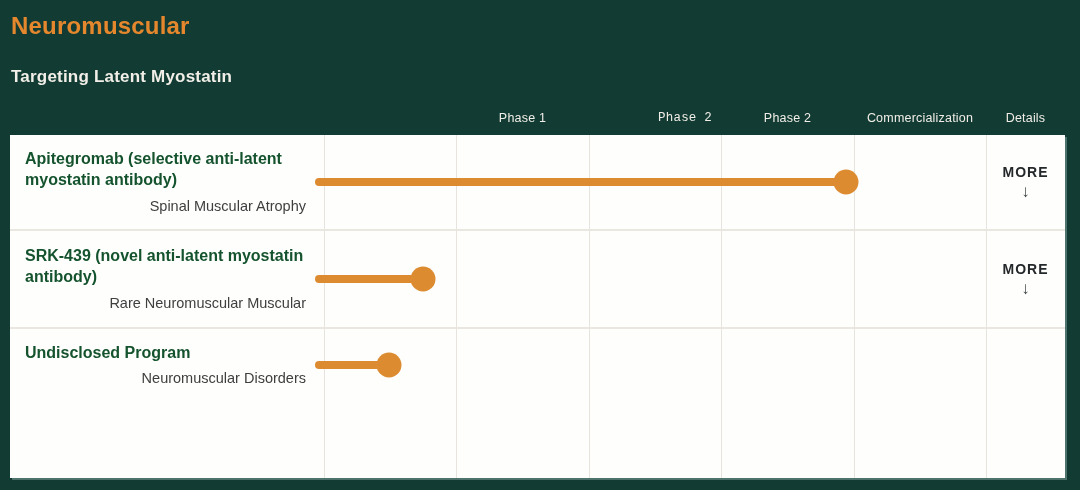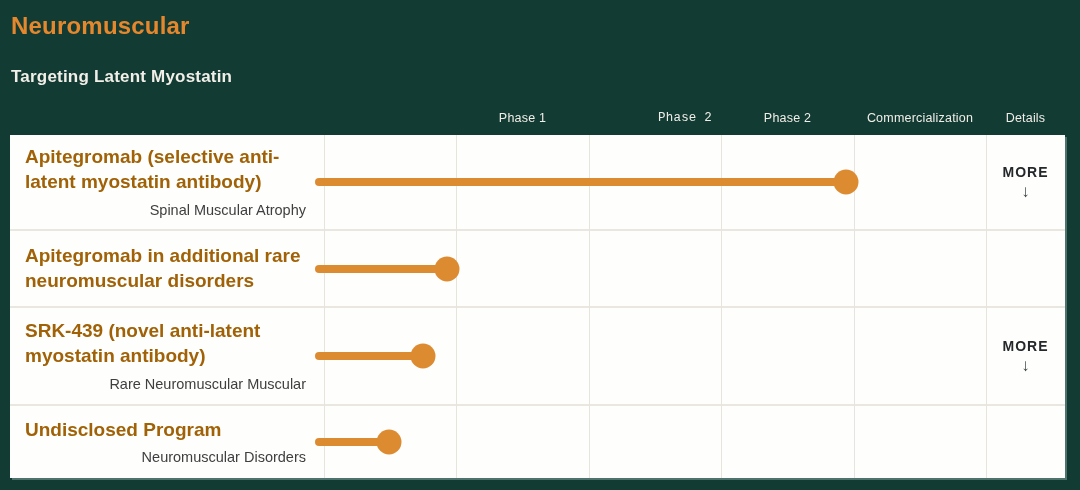--- a/index.html
+++ b/index.html
@@ -76,22 +76,22 @@
     position: absolute;
     left: 0; top: 0; bottom: 0;
     width: 314px;
     display: flex;
     flex-direction: column;
     justify-content: center;
     padding-left: 15px;
     padding-right: 18px;
   }
   .prog-name {
-    color: #a16207;
-    font-size: 19px;
+    color: #14532d;
+    font-size: 16px;
     font-weight: 700;
     line-height: 1.3;
     max-width: 288px;
   }
   .prog-sub {
     color: #3f3f3f;
     font-size: 14.5px;
     line-height: 1.25;
     margin-top: 6px;
     text-align: right;
@@ -169,28 +169,20 @@
         <div class="prog-sub">Spinal Muscular Atrophy</div>
       </div>
       <div class="pipe-bar" style="left: 305px; width: 530.656px;"></div>
       <div class="pipe-dot" style="left: 835.656px;"></div>
       <div class="details-cell">
         <span class="more-label">MORE</span>
         <span class="more-arrow">↓</span>
       </div>
     </div>
 
-    <div class="row r1">
-      <div class="prog">
-        <div class="prog-name">Apitegromab in additional rare neuromuscular disorders</div>
-      </div>
-      <div class="pipe-bar" style="left: 305px; width: 132.132px;"></div>
-      <div class="pipe-dot" style="left: 437.132px;"></div>
-      <div class="details-cell"></div>
-    </div>
 
     <div class="row r2">
       <div class="prog">
         <div class="prog-name">SRK-439 (novel anti-latent myostatin antibody)</div>
         <div class="prog-sub">Rare Neuromuscular Muscular</div>
       </div>
       <div class="pipe-bar" style="left: 305px; width: 108.3px;"></div>
       <div class="pipe-dot" style="left: 413.3px;"></div>
       <div class="details-cell">
         <span class="more-label">MORE</span>

